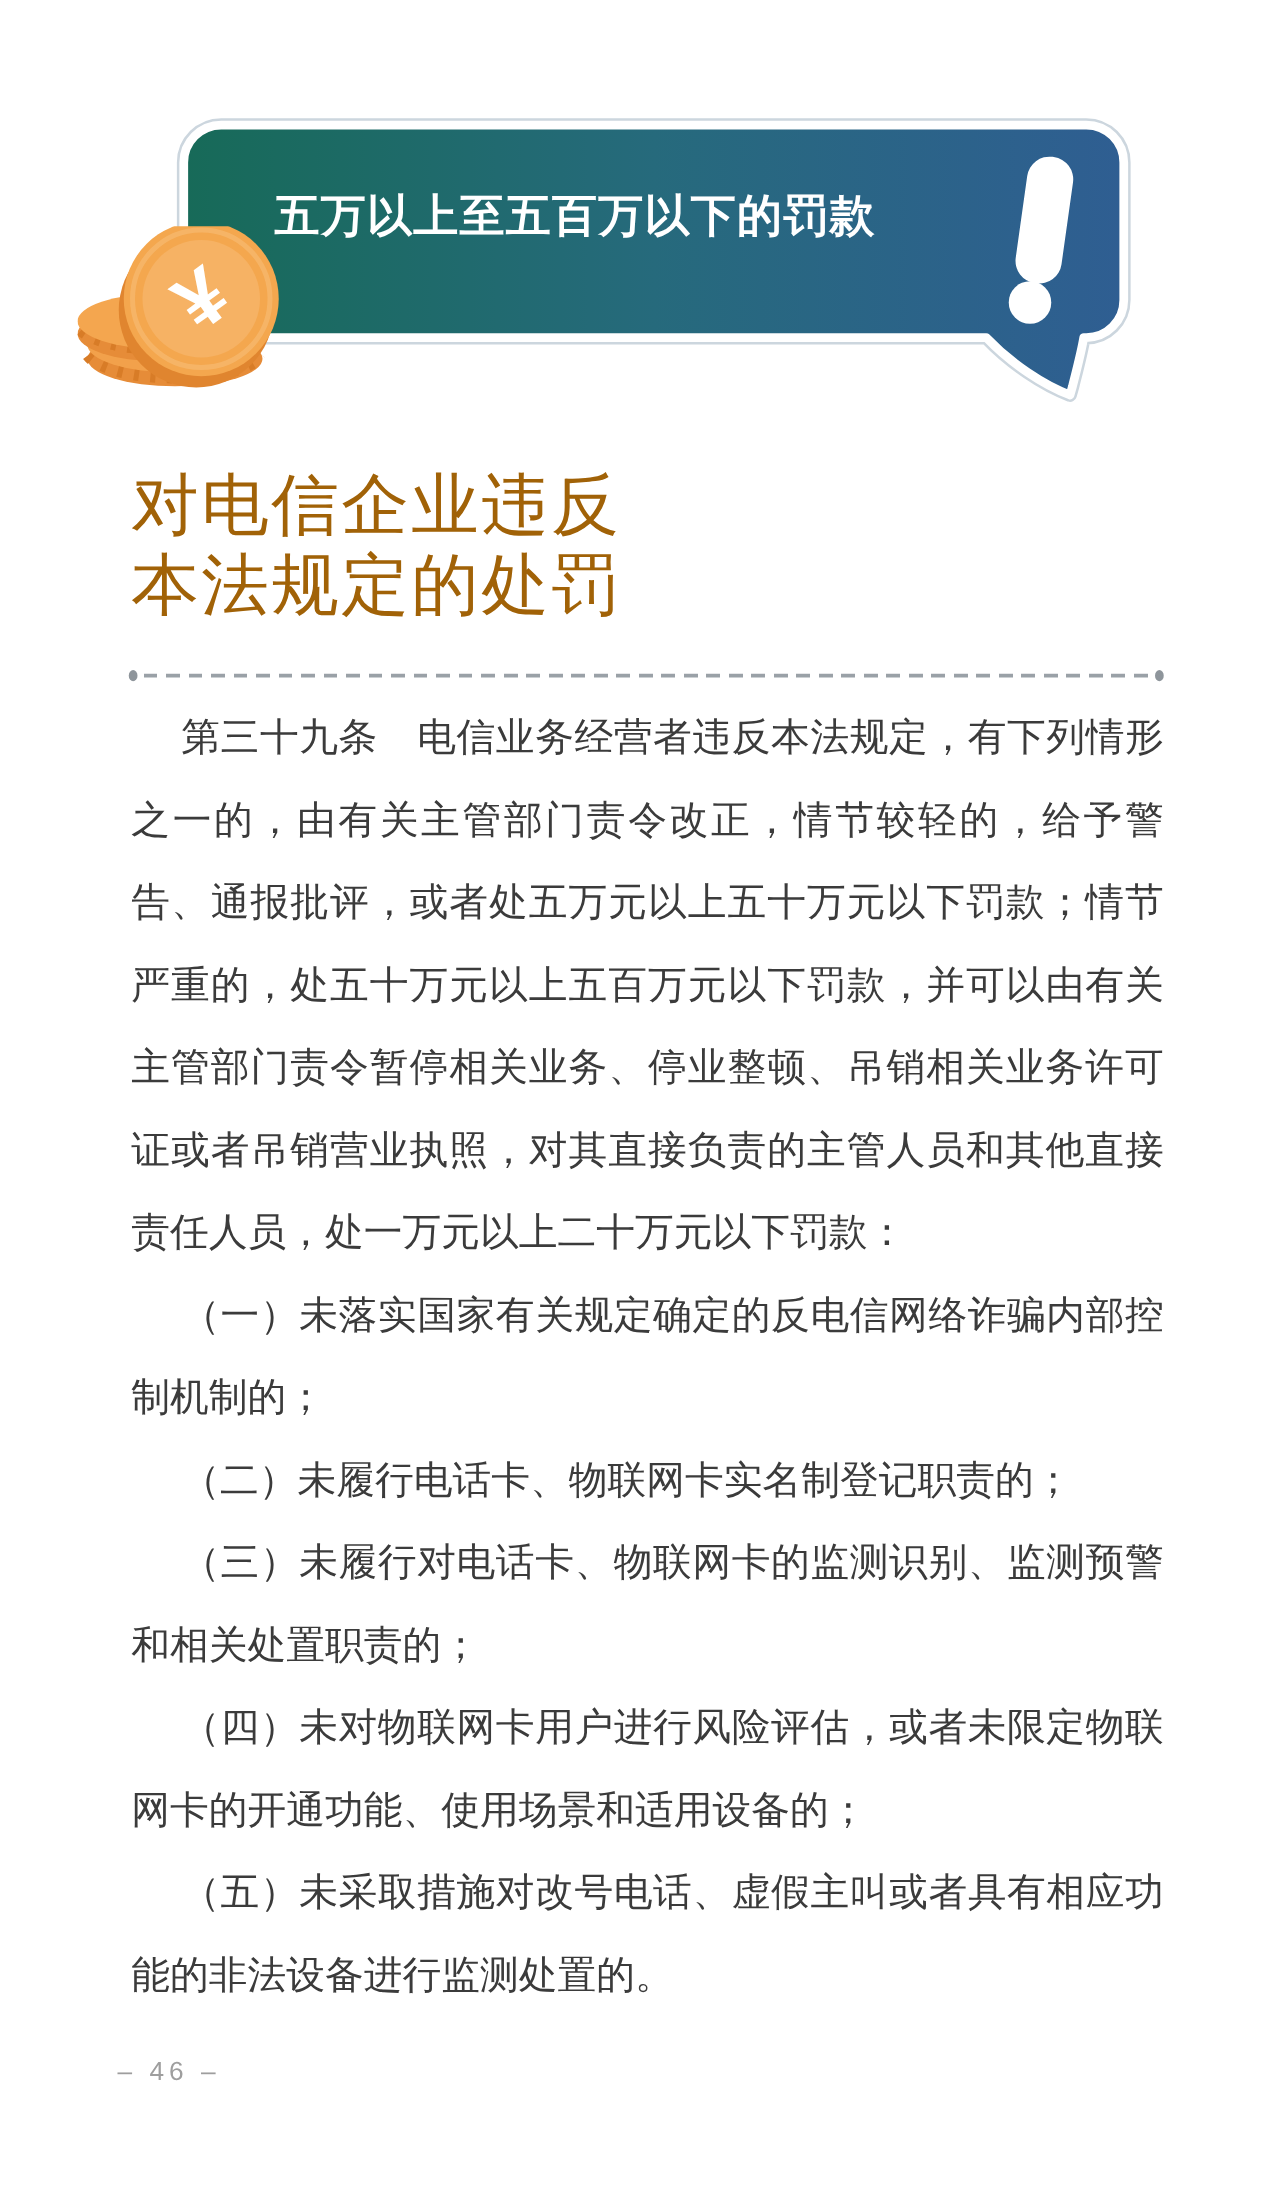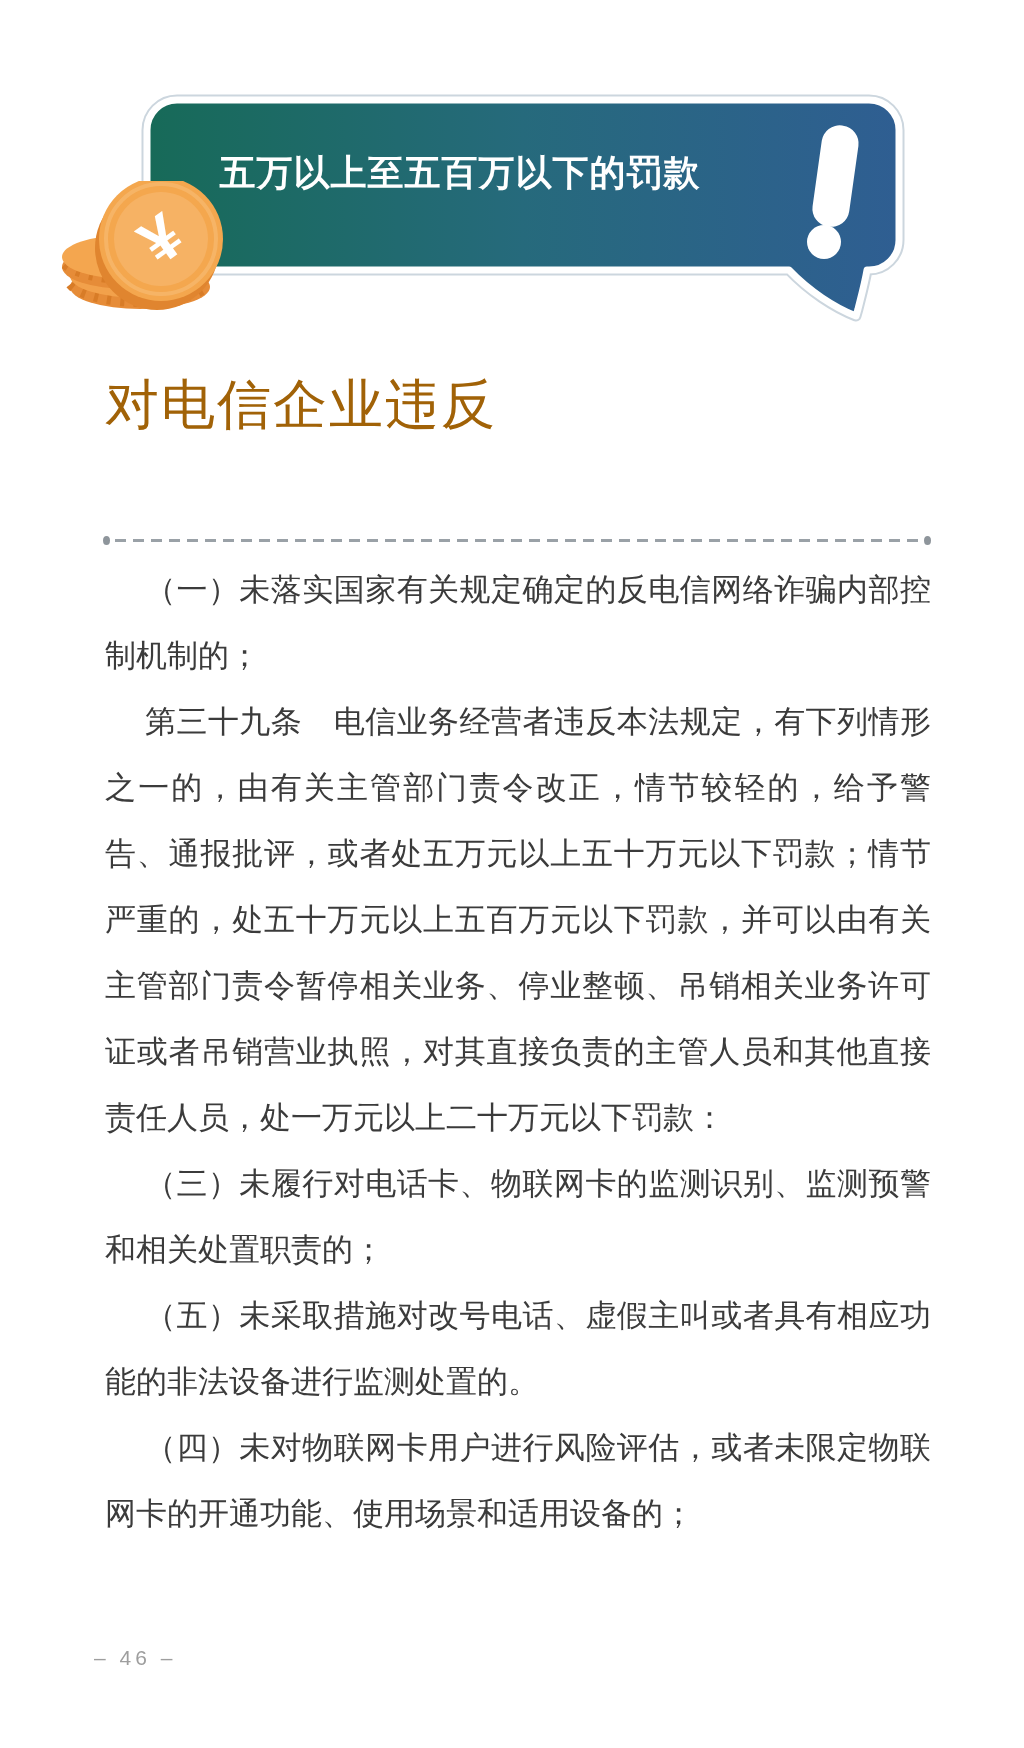--- a/index.html
+++ b/index.html
@@ -81,31 +81,33 @@
       <circle cx="95" cy="67" r="62" fill="#e0852f"></circle>
       <circle cx="99" cy="58" r="62" fill="#f4a74e"></circle>
       <circle cx="99" cy="58" r="47" fill="#f6b264"></circle>
       <circle cx="99" cy="58" r="55" fill="none" stroke="#f8c07a" stroke-width="4" opacity="0.55"></circle>
       <text x="99" y="80" text-anchor="middle" font-size="64" font-weight="bold" fill="#ffffff" transform="rotate(-36 99 58)">¥</text>
     </g>
   </svg>
 
   <div class="heading">
     <div>对电信企业违反</div>
+    <div>本法规定的处罚</div>
   </div>
 
   <div class="divider">
     <span class="dot"></span>
     <span class="dashes"></span>
     <span class="dot"></span>
   </div>
 
   <div class="article">
+    <p>第三十九条　电信业务经营者违反本法规定，有下列情形之一的，由有关主管部门责令改正，情节较轻的，给予警告、通报批评，或者处五万元以上五十万元以下罚款；情节严重的，处五十万元以上五百万元以下罚款，并可以由有关主管部门责令暂停相关业务、停业整顿、吊销相关业务许可证或者吊销营业执照，对其直接负责的主管人员和其他直接责任人员，处一万元以上二十万元以下罚款：</p>
     <p>（一）未落实国家有关规定确定的反电信网络诈骗内部控制机制的；</p>
-    <p>第三十九条　电信业务经营者违反本法规定，有下列情形之一的，由有关主管部门责令改正，情节较轻的，给予警告、通报批评，或者处五万元以上五十万元以下罚款；情节严重的，处五十万元以上五百万元以下罚款，并可以由有关主管部门责令暂停相关业务、停业整顿、吊销相关业务许可证或者吊销营业执照，对其直接负责的主管人员和其他直接责任人员，处一万元以上二十万元以下罚款：</p>
+    <p>（二）未履行电话卡、物联网卡实名制登记职责的；</p>
     <p>（三）未履行对电话卡、物联网卡的监测识别、监测预警和相关处置职责的；</p>
+    <p>（四）未对物联网卡用户进行风险评估，或者未限定物联网卡的开通功能、使用场景和适用设备的；</p>
     <p>（五）未采取措施对改号电话、虚假主叫或者具有相应功能的非法设备进行监测处置的。</p>
-    <p>（四）未对物联网卡用户进行风险评估，或者未限定物联网卡的开通功能、使用场景和适用设备的；</p>
   </div>
 
   <div class="page-number">– 46 –</div>
 
 </div>
 
 </body></html>

